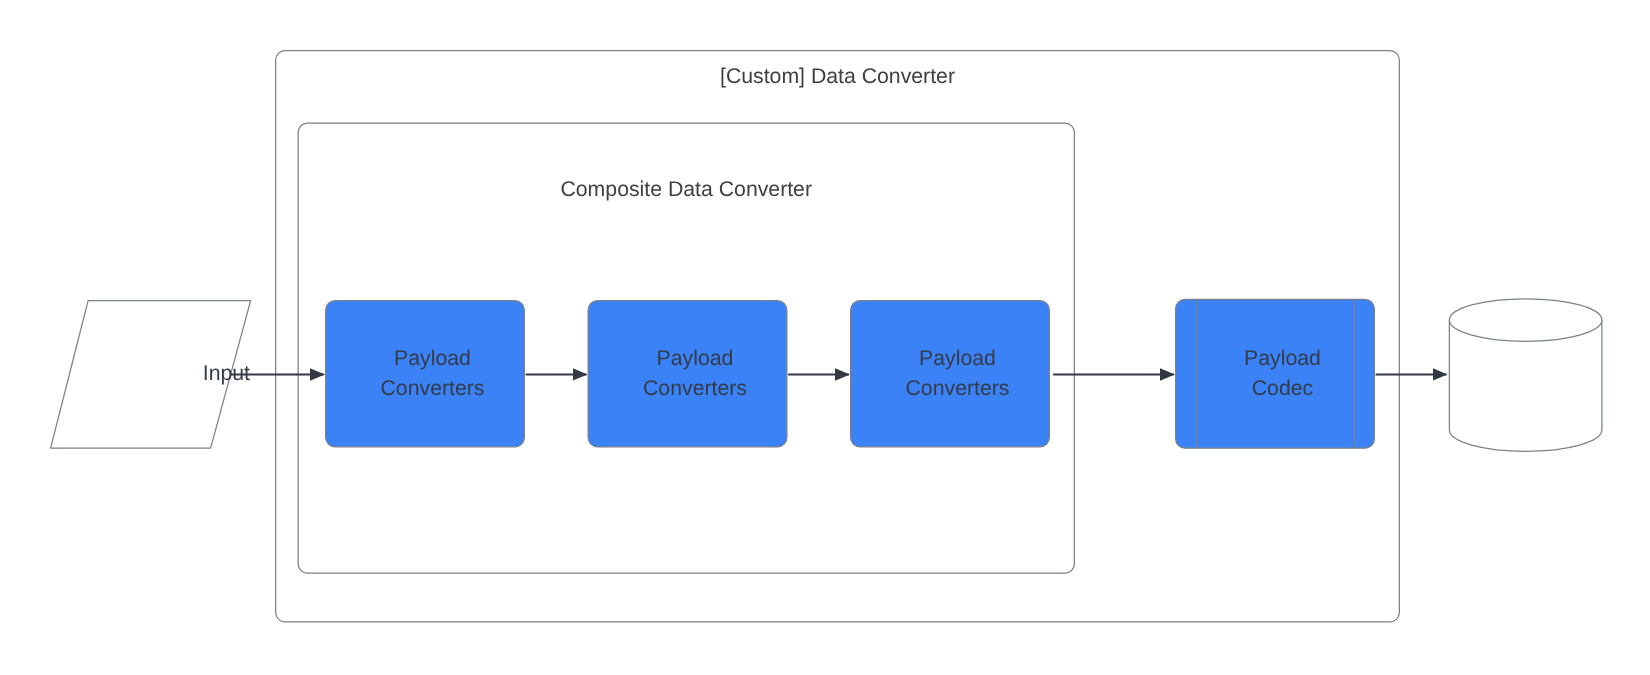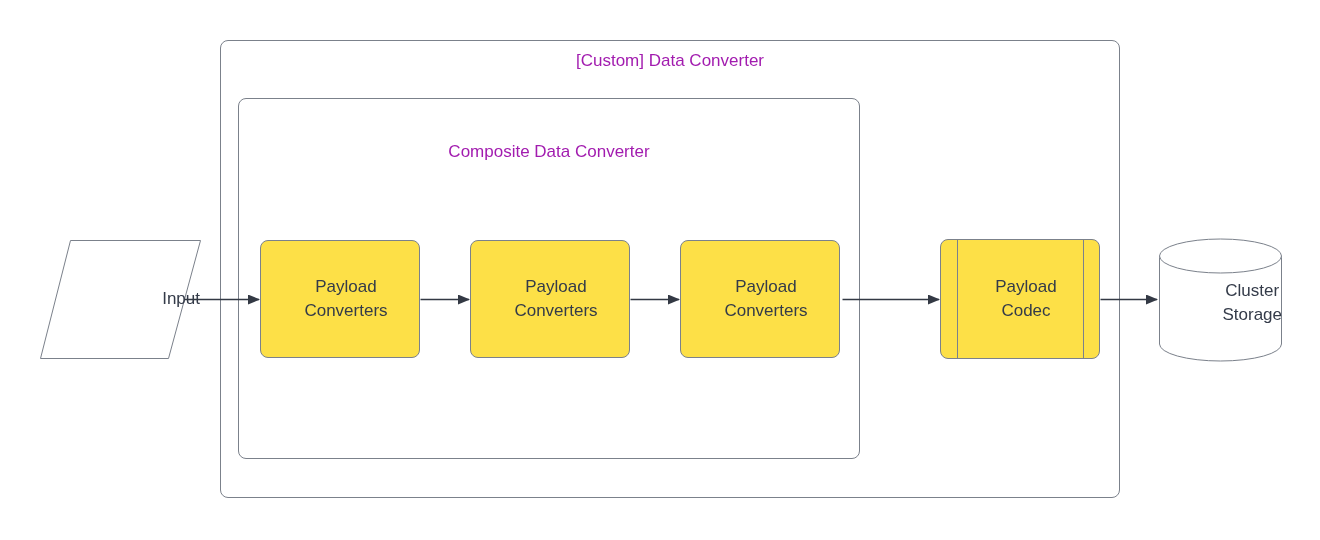--- a/index.html
+++ b/index.html
@@ -24,27 +24,27 @@
     box-sizing: border-box;
     z-index: 1;
   }
   .container-title {
     position: absolute;
     left: 0;
     right: 0;
     text-align: center;
     font-size: 17px;
     line-height: 18px;
-    color: #a21caf;
+    color: #404040;
   }
   .node-box {
     position: absolute;
     border: 1px solid #7b818b;
     border-radius: 8px;
-    background: #fde047;
+    background: #3b82f6;
     box-sizing: border-box;
     display: flex;
     align-items: center;
     justify-content: center;
     z-index: 2;
     padding-left: 12px;
   }
   .node-label {
     font-size: 17px;
     line-height: 24px;
@@ -118,24 +118,20 @@
 Converters</div>
   </div>
 
   <div class="node-box" style="left:940px; top:239px; width:160px; height:120px;">
     <div class="codec-bar left"></div>
     <div class="codec-bar right"></div>
     <div class="node-label">Payload
 Codec</div>
   </div>
 
-  <div class="shape-label" style="left:1159px; top:246px; width:123px; height:114px;">
-    <div class="node-label">Cluster
-Storage</div>
-  </div>
 
   <svg class="arrow-layer" width="1320" height="540" viewBox="0 0 1320 540">
     <defs>
       <marker id="arrowhead" viewBox="0 0 12 10" markerWidth="12" markerHeight="10" refX="11" refY="5" orient="auto" markerUnits="userSpaceOnUse">
         <path d="M0,0 L12,5 L0,10 Z" fill="#333944"></path>
       </marker>
     </defs>
     <line x1="184.5" y1="299.5" x2="259" y2="299.5" stroke="#333944" stroke-width="1.6" marker-end="url(#arrowhead)"></line>
     <line x1="420.5" y1="299.5" x2="469" y2="299.5" stroke="#333944" stroke-width="1.6" marker-end="url(#arrowhead)"></line>
     <line x1="630.5" y1="299.5" x2="679" y2="299.5" stroke="#333944" stroke-width="1.6" marker-end="url(#arrowhead)"></line>

